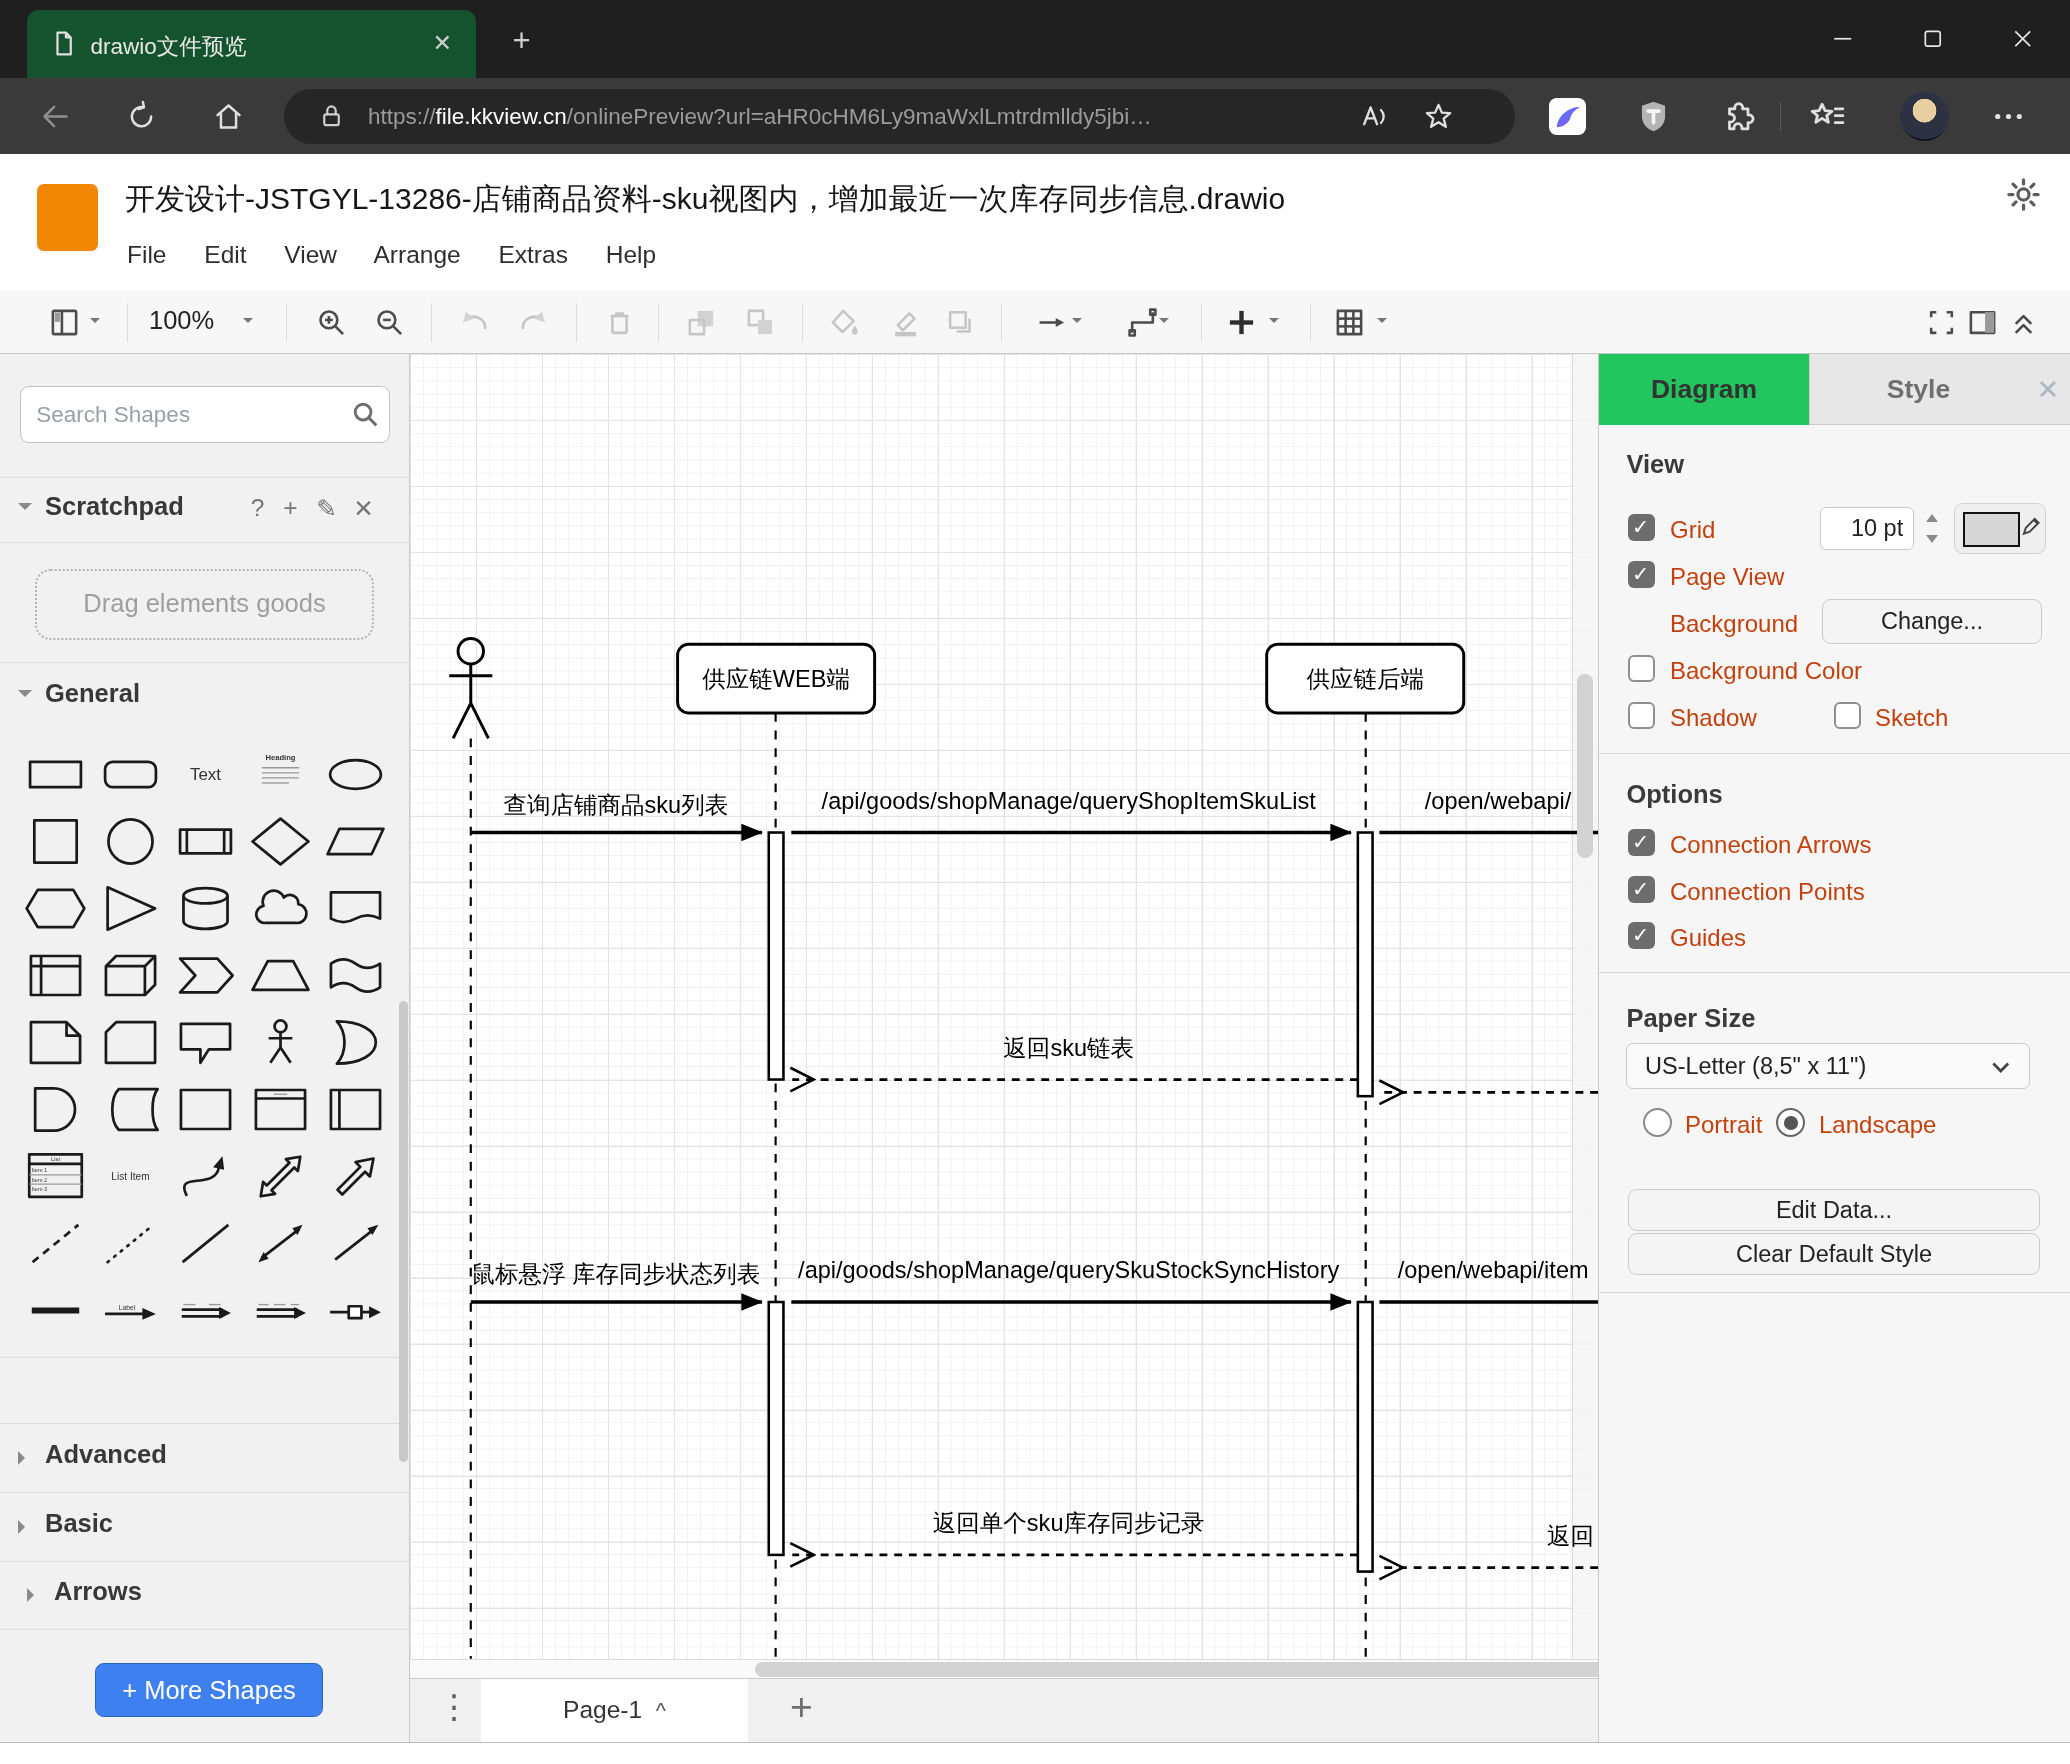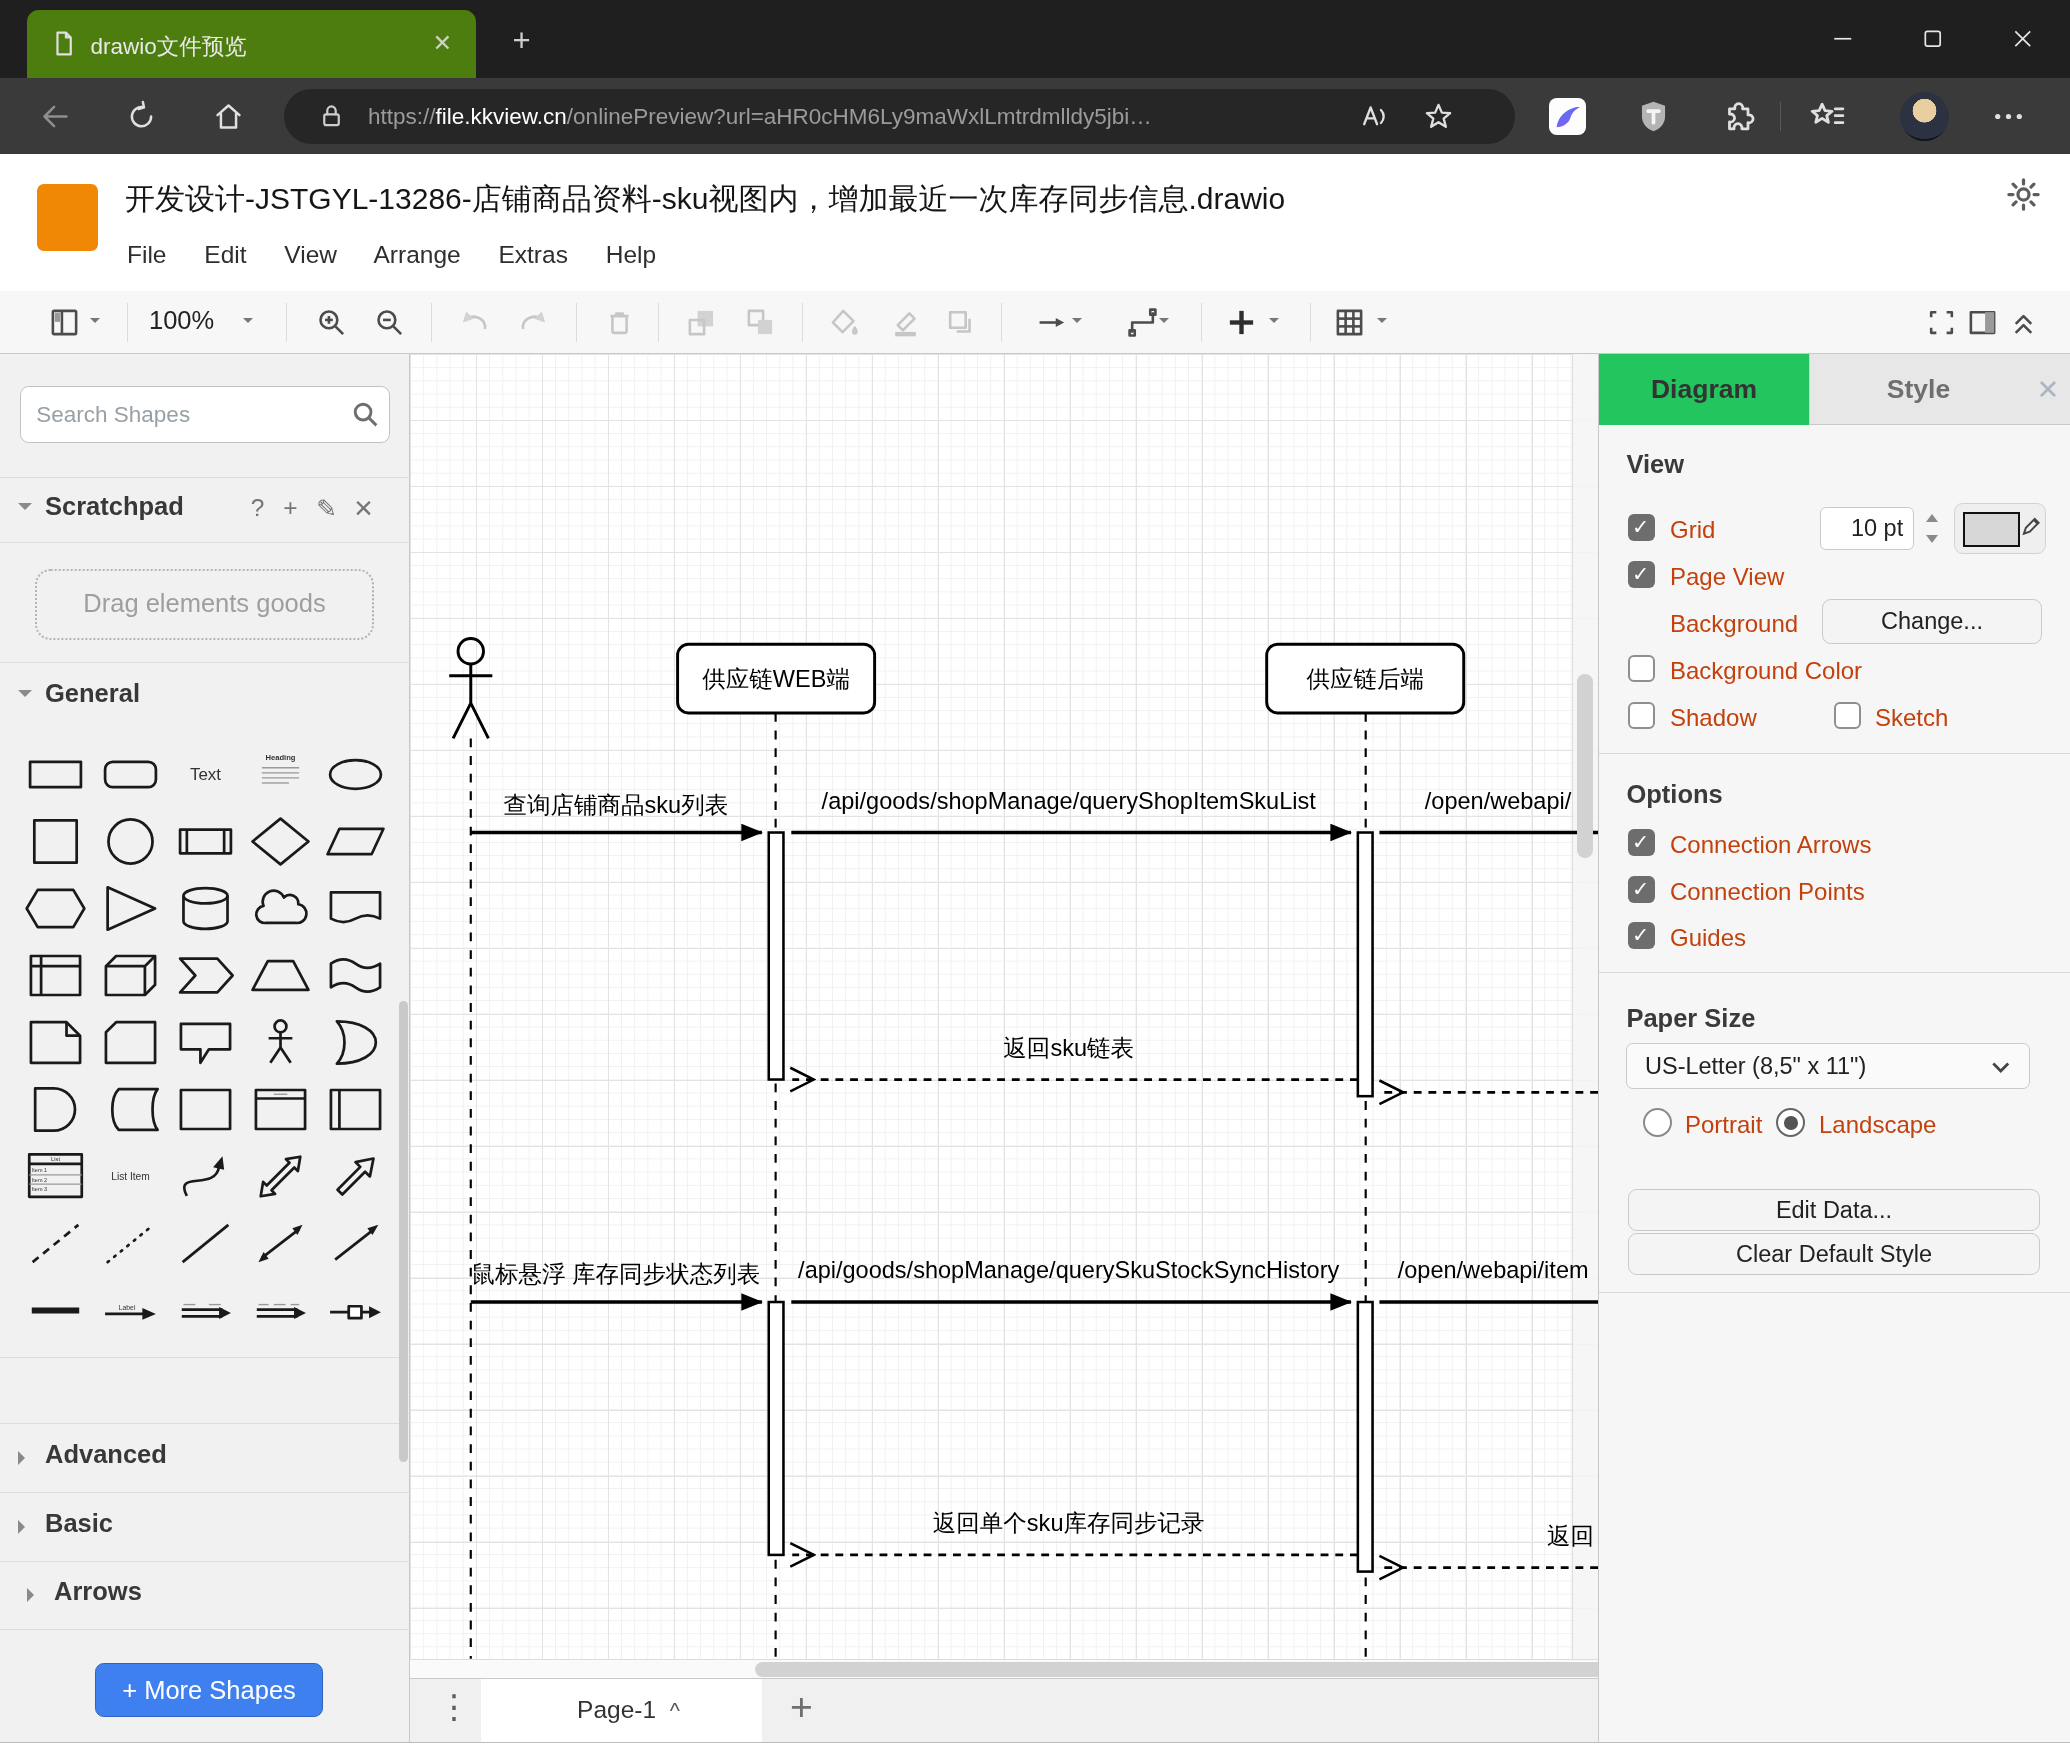--- a/index.html
+++ b/index.html
@@ -3,21 +3,21 @@
 <meta charset="utf-8">
 <style>
   html,body{margin:0;padding:0;background:#555;}
   .window{position:relative;width:2070px;height:1764px;background:#ffffff;overflow:hidden;
     font-family:"Liberation Sans","DejaVu Sans",sans-serif;}
   svg{display:block;}
   .ico svg{stroke:#e0e0e0;fill:none;stroke-width:1.8;stroke-linecap:round;stroke-linejoin:round;}
 
   
   #tabbar{position:absolute;left:0;top:0;width:2070px;height:78px;background:#1f1f1f;}
-  #tab{position:absolute;left:27.4px;top:9.8px;width:449px;height:69px;background:#4d7c0f;border-radius:11.8px 11.8px 0 0;color:#e9e9e9;}
+  #tab{position:absolute;left:27.4px;top:9.8px;width:449px;height:69px;background:#14532d;border-radius:11.8px 11.8px 0 0;color:#e9e9e9;}
   #tab .doc{position:absolute;left:21.6px;top:19.6px;width:29px;height:29px;}
   #tab .t{position:absolute;left:63px;top:21.6px;font-size:22.5px;white-space:nowrap;}
   #tab .x{position:absolute;right:17.6px;top:17.6px;width:33px;height:33px;color:#cfcfcf;font-size:23.5px;text-align:center;line-height:33px;}
   #newtab{position:absolute;left:502px;top:21.6px;width:39px;height:39px;color:#cfcfcf;font-size:31px;text-align:center;line-height:37px;}
   .winctl{position:absolute;top:0;height:78px;width:90px;display:flex;align-items:center;justify-content:center;}
   .winctl svg{stroke:#e6e6e6;fill:none;stroke-width:1.6;}
   #urlrow{position:absolute;left:0;top:78px;width:2070px;height:76px;background:#3a3a3a;}
   .navic{position:absolute;top:21.6px;width:33px;height:33px;}
   #urlpill{position:absolute;left:284px;top:10.8px;width:1231px;height:55px;background:#262626;border-radius:27.4px;}
   #urlpill .lock{position:absolute;left:33px;top:12.7px;width:29px;height:29px;}
@@ -94,21 +94,21 @@
   .ll{stroke:#000;stroke-width:2.2;stroke-dasharray:9,9;}
   .box{fill:#fff;stroke:#000;stroke-width:3;}
   .act{fill:#fff;stroke:#000;stroke-width:2.6;}
   .msg{stroke:#000;stroke-width:3.4;}
   .ret{stroke:#000;stroke-width:2.8;stroke-dasharray:8,7;fill:none;}
   .man{stroke:#000;stroke-width:3;fill:none;}
 
   
   #pagebar{position:absolute;left:410px;top:1678px;width:1188px;height:64px;background:#f0f0f0;border-top:1px solid #c9c9c9;box-sizing:border-box;}
   #kebab{position:absolute;left:27.4px;top:7.8px;font-size:33px;color:#5d5d5d;}
-  #pagetab{position:absolute;left:71px;top:0;width:267px;height:63px;background:#fff;color:#333;font-size:24.5px;text-align:center;line-height:61px;padding-left:14px;}
+  #pagetab{position:absolute;left:71px;top:0;width:267px;height:63px;background:#fff;color:#333;font-size:24.5px;text-align:center;line-height:61px;}
   #pagetab .crt{color:#555;font-size:21.6px;margin-left:13.7px;}
   #addpage{position:absolute;left:380px;top:5.9px;font-size:39px;color:#6f6f6f;}
   #bottomstrip{position:absolute;left:0;top:1742px;width:2070px;height:22.5px;background:#fff;border-top:1px solid #bdbdbd;box-sizing:border-box;}
 
   
   #panel{position:absolute;left:1598px;top:354px;width:472px;height:1388px;background:#f6f6f6;border-left:1px solid #c9c9c9;box-sizing:border-box;}
   .ptab{position:absolute;top:0;height:71px;line-height:71px;text-align:center;font-size:26.5px;box-sizing:border-box;}
   #ptab-d{left:0;width:210px;color:#333;font-weight:bold;background:#22c55e;}
   #ptab-s{left:210px;width:218px;color:#6f6f6f;font-weight:bold;background:#e7e7e7;border-left:1px solid #cfcfcf;border-bottom:1px solid #c9c9c9;}
   #ptab-x{left:427px;width:44px;color:#a9b6c6;background:#e7e7e7;border-bottom:1px solid #c9c9c9;font-size:27.4px;}

